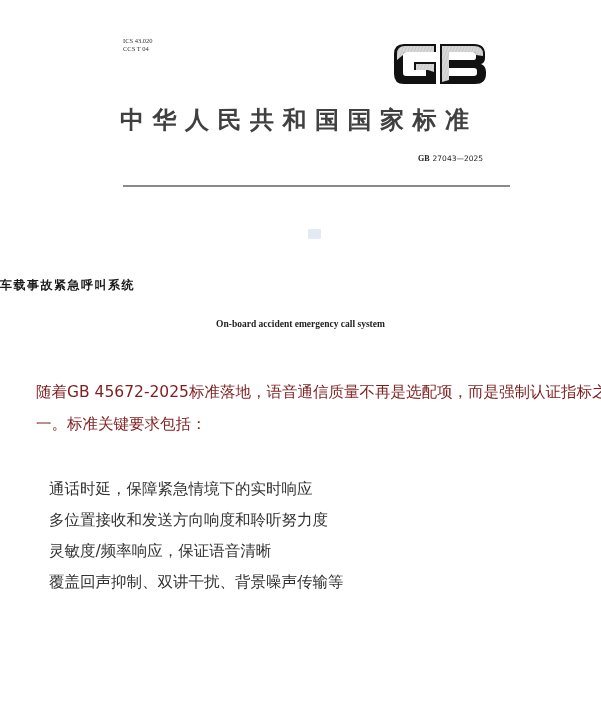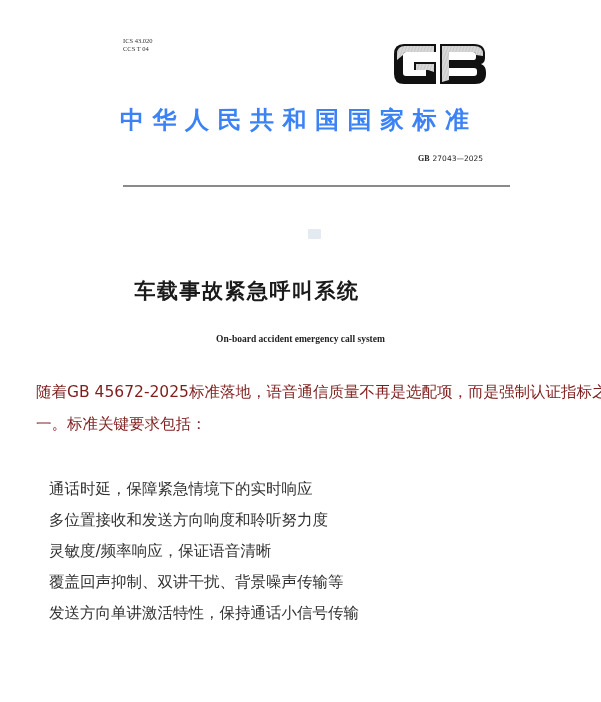--- a/index.html
+++ b/index.html
@@ -38,21 +38,21 @@
     }
     .std-title {
       position: absolute;
       left: 120px;
       top: 104px;
       width: 400px;
       font-family: "DejaVu Serif", serif;
       font-weight: bold;
       font-size: 24px;
       letter-spacing: 8.5px;
-      color: #3b82f6;
+      color: #404040;
       white-space: nowrap;
     }
     .std-number {
       position: absolute;
       left: 418px;
       top: 154px;
       font-size: 7.5px;
       color: #222;
       white-space: nowrap;
     }
@@ -77,31 +77,30 @@
       width: 13px;
       height: 10px;
       background: #e4eaf1;
       border-radius: 1px;
     }
     .doc-title {
       position: absolute;
       left: 0;
       width: 494px;
       top: 277px;
-      text-align: center;
-      font-size: 21px;
+      font-size: 12px;
       font-weight: bold;
       letter-spacing: 1.5px;
       color: #1a1a1a;
     }
     .doc-subtitle {
       position: absolute;
       left: 0;
       width: 601px;
-      top: 334px;
+      top: 319px;
       text-align: center;
       font-family: "Liberation Serif", serif;
       font-weight: bold;
       font-size: 9.5px;
       color: #222;
     }
     .intro {
       position: absolute;
       left: 16px;
       top: 376px;
@@ -166,14 +165,13 @@
   <div class="doc-subtitle">On-board accident emergency call system</div>
 </div>
 
 <div class="intro">随着GB 45672-2025标准落地，语音通信质量不再是选配项，而是强制认证指标之一。标准关键要求包括：</div>
 
 <ul class="req-list">
   <li>通话时延，保障紧急情境下的实时响应</li>
   <li>多位置接收和发送方向响度和聆听努力度</li>
   <li>灵敏度/频率响应，保证语音清晰</li>
   <li>覆盖回声抑制、双讲干扰、背景噪声传输等</li>
-  <li>发送方向单讲激活特性，保持通话小信号传输</li>
 </ul>
 
 </body></html>

